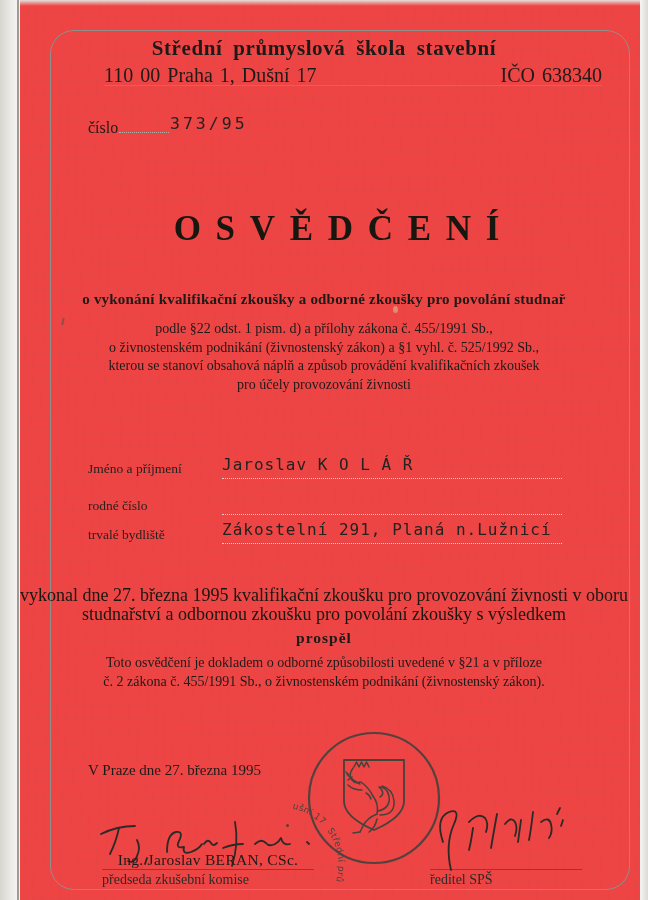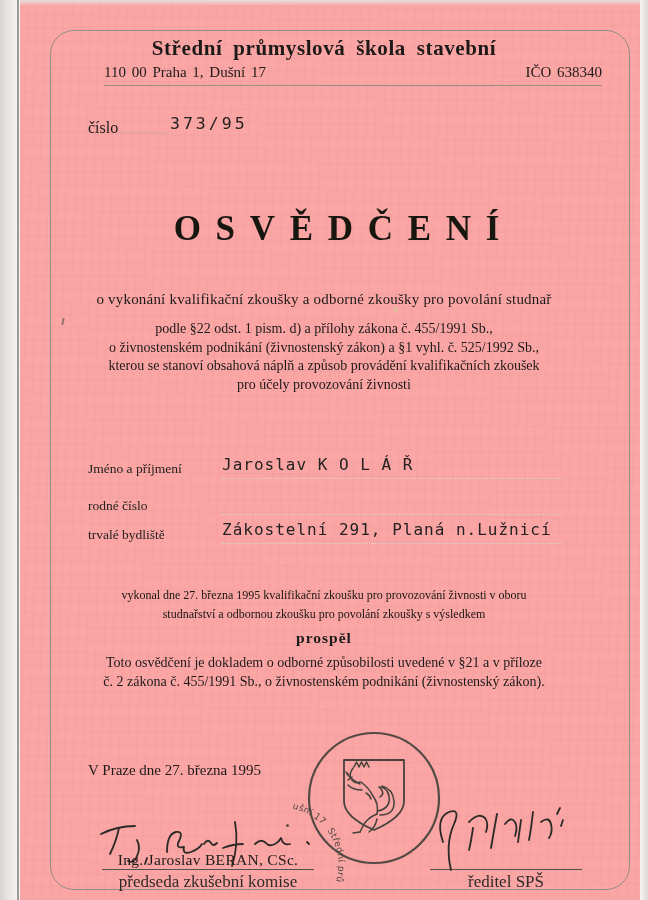--- a/index.html
+++ b/index.html
@@ -1,19 +1,19 @@
 <!DOCTYPE html>
 <html><head>
 <meta charset="utf-8">
 <style>
   html,body{margin:0;padding:0;}
   body{width:648px;height:900px;background:#e9e8e5;}
   .scan{
     position:relative;width:648px;height:900px;overflow:hidden;
-    background:#fca5a5;color:#1c1b19;
+    background:#ef4444;color:#1c1b19;
     font-family:"Liberation Serif","DejaVu Serif",serif;
   }
   
   .scan::before{
     content:"";position:absolute;inset:0;pointer-events:none;
     background:
       repeating-linear-gradient(92deg, rgba(90,85,75,.022) 0 2px, transparent 2px 9px),
       repeating-linear-gradient(1deg, rgba(120,115,105,.03) 0 3px, transparent 3px 13px);
   }
   .abs{position:absolute;}
@@ -25,49 +25,49 @@
     background:linear-gradient(270deg,#dcdad5,#f7f6f3);}
   .edge-top{left:0;top:0;height:6px;width:100%;
     background:linear-gradient(180deg,#e3e1dc,rgba(247,246,243,0));}
   
   .frame{left:50px;top:30px;width:578px;height:858px;
     border:1.5px solid #918f8a;border-radius:24px;}
   
   .school-name{top:36px;left:0;right:0;text-align:center;
     font-size:21px;font-weight:bold;letter-spacing:.6px;word-spacing:5px;}
   .addr-row{left:104px;width:498px;top:64px;display:flex;
-    justify-content:space-between;font-size:15px;word-spacing:2px;}
+    justify-content:space-between;font-size:20px;word-spacing:2px;}
   .addr-rule{left:104px;width:498px;top:85px;border-top:1px solid #8b8983;opacity:.85;}
   
   .num-label{left:88px;top:119px;font-size:16px;}
   .num-leader{left:119px;top:132px;width:50px;border-top:1px dotted #b3b0aa;}
   .num-value{left:170px;top:114px;font-family:"DejaVu Sans Mono","Liberation Mono",monospace;
     font-size:16.5px;letter-spacing:3px;color:#232220;}
   
   .main-title{top:209px;left:0;right:0;text-align:center;font-size:35px;
     font-weight:bold;letter-spacing:.42em;text-indent:.42em;color:#17160f;padding-left:25px;}
   .subtitle{top:291px;left:0;right:0;text-align:center;font-size:15px;
-    font-weight:normal;letter-spacing:.2px;}
+    font-weight:bold;letter-spacing:.2px;}
   .legal{top:320px;left:0;right:0;text-align:center;font-size:14px;line-height:18.5px;}
   
   .f-label{font-size:13.5px;color:#24231f;}
   .f-value{font-family:"DejaVu Sans Mono","Liberation Mono",monospace;
     font-size:16px;letter-spacing:1px;color:#232220;}
   .dotline{border-top:1px dotted #d7d4ce;}
   
-  .result{top:586px;left:0;right:0;text-align:center;font-size:12px;
+  .result{top:586px;left:0;right:0;text-align:center;font-size:18px;
     line-height:19px;color:#181712;}
   .grade{top:629px;left:0;right:0;text-align:center;font-size:15.5px;
     font-weight:bold;letter-spacing:1px;}
   .note{top:653px;left:0;right:0;text-align:center;font-size:14px;line-height:19px;}
   .place-date{left:88px;top:762px;font-size:15px;text-align:center;}
   
   .sig-name{font-size:15.5px;text-align:center;letter-spacing:.3px;}
   .sig-rule{border-top:1.2px solid #55534e;}
-  .sig-role{font-size:17px;text-align:center;color:#2c2b27;}
+  .sig-role{font-size:14px;color:#2c2b27;}
   .ink{stroke:#2b2a26;stroke-width:1.8;fill:none;
     stroke-linecap:round;stroke-linejoin:round;}
   .stamp-ink{stroke:#45423c;fill:none;stroke-linecap:round;stroke-linejoin:round;}
   .speck{left:393px;top:306px;width:5px;height:7px;background:#d8c49a;
     border-radius:50%;opacity:.55;}
   .tick-mark{left:62px;top:318px;width:2px;height:7px;background:#55534e;
     opacity:.6;transform:rotate(12deg);}
   .dot-mark{left:286px;top:824px;width:3px;height:3px;background:#3c3a35;
     border-radius:50%;opacity:.8;}
 </style>

